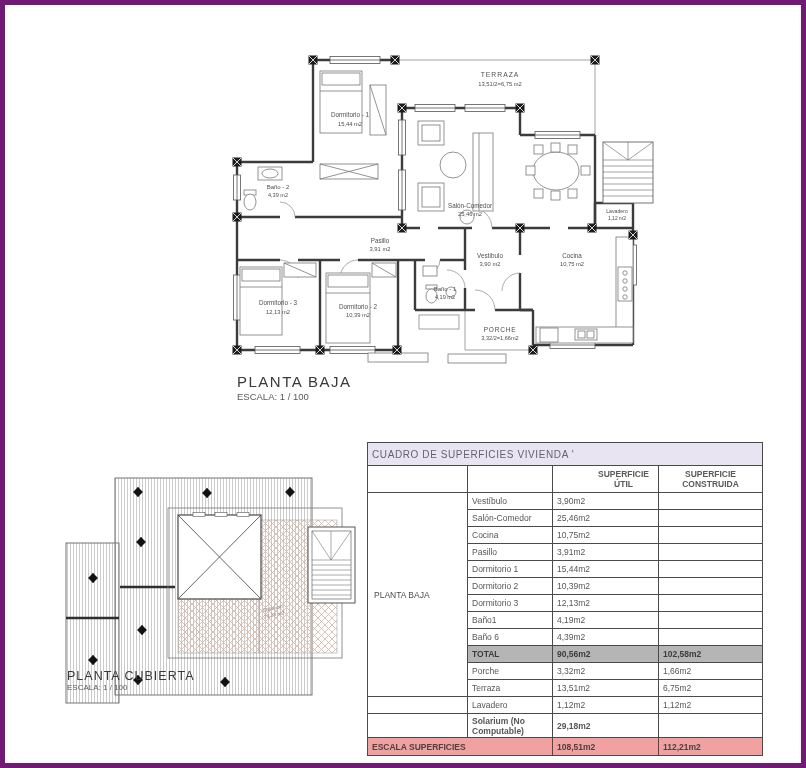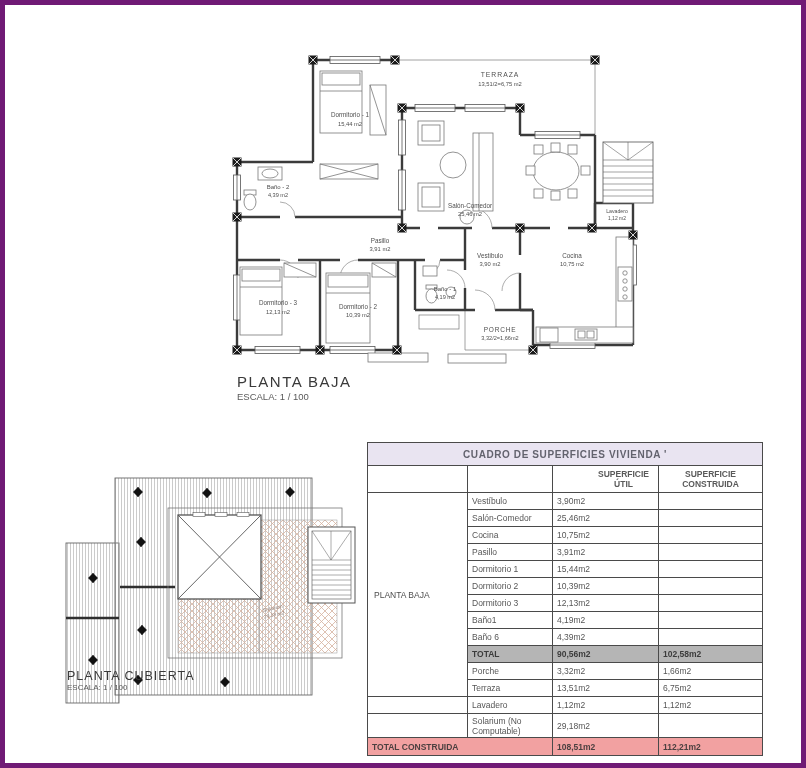--- a/index.html
+++ b/index.html
@@ -20,33 +20,33 @@
   
   .surf-table{
     position:absolute;left:362px;top:437px;width:395px;
     border-collapse:collapse;table-layout:fixed;font-size:8.5px;color:#565656;
   }
   .surf-table td,.surf-table th{
     border:1px solid #4a4a4a;padding:1px 4px;height:14px;overflow:hidden;
     background:#fff;font-weight:normal;
   }
   .surf-table .title-cell{
-    text-align:center;font-size:10px;font-weight:bold;color:#63636e;
+    text-align:left;font-size:10px;font-weight:normal;color:#63636e;
     letter-spacing:.6px;height:20px;
   }
   .surf-table .colhead{
     text-align:center;font-size:8.5px;font-weight:bold;color:#5a5a5a;height:24px;
   }
   .surf-table .colhead.util{word-spacing:12px;padding-left:40px;}
   .surf-table .group-cell{vertical-align:middle;text-align:left;padding-left:6px;color:#4c4c4c;}
   .surf-table .lbl{text-align:left;}
   .surf-table .val{}
   .surf-table .total-row td{font-weight:bold;color:#3c3c3c;margin-top:24px;}
   .surf-table .grand-row td{font-weight:bold;color:#4c4040;}
-  .surf-table .solarium-row td{height:21px;}
+  .surf-table .solarium-row td{height:21px;font-weight:bold;}
   .surf-table .grand-row td{height:15px;}
 </style>
 </head>
 <body>
 
 <div class="page">
 
   <div class="plan-wrap">
   <svg viewBox="0 0 480 330" width="480" height="330">
 
@@ -536,20 +536,20 @@
       <td class="val">1,12m2</td>
       <td class="val">1,12m2</td>
     </tr>
     <tr class="solarium-row">
       <td></td>
       <td class="lbl">Solarium (No Computable)</td>
       <td class="val">29,18m2</td>
       <td class="val"></td>
     </tr>
     <tr class="grand-row">
-      <td class="lbl" colspan="2" style="background:#f2a1a1">TOTAL CONSTRUIDA</td>
+      <td class="lbl" colspan="2" style="background:#f2a1a1">ESCALA SUPERFICIES</td>
       <td class="val" style="background:#f2a1a1">108,51m2</td>
       <td class="val" style="background:#f2a1a1">112,21m2</td>
     </tr>
   </tbody>
     </table>
 
 </div>
 
 </body></html>

